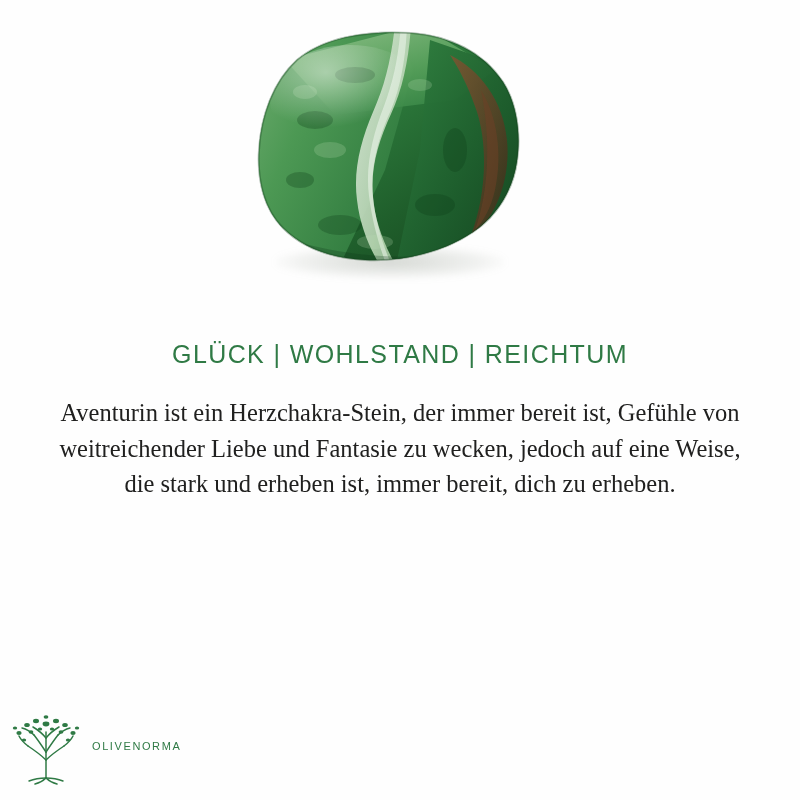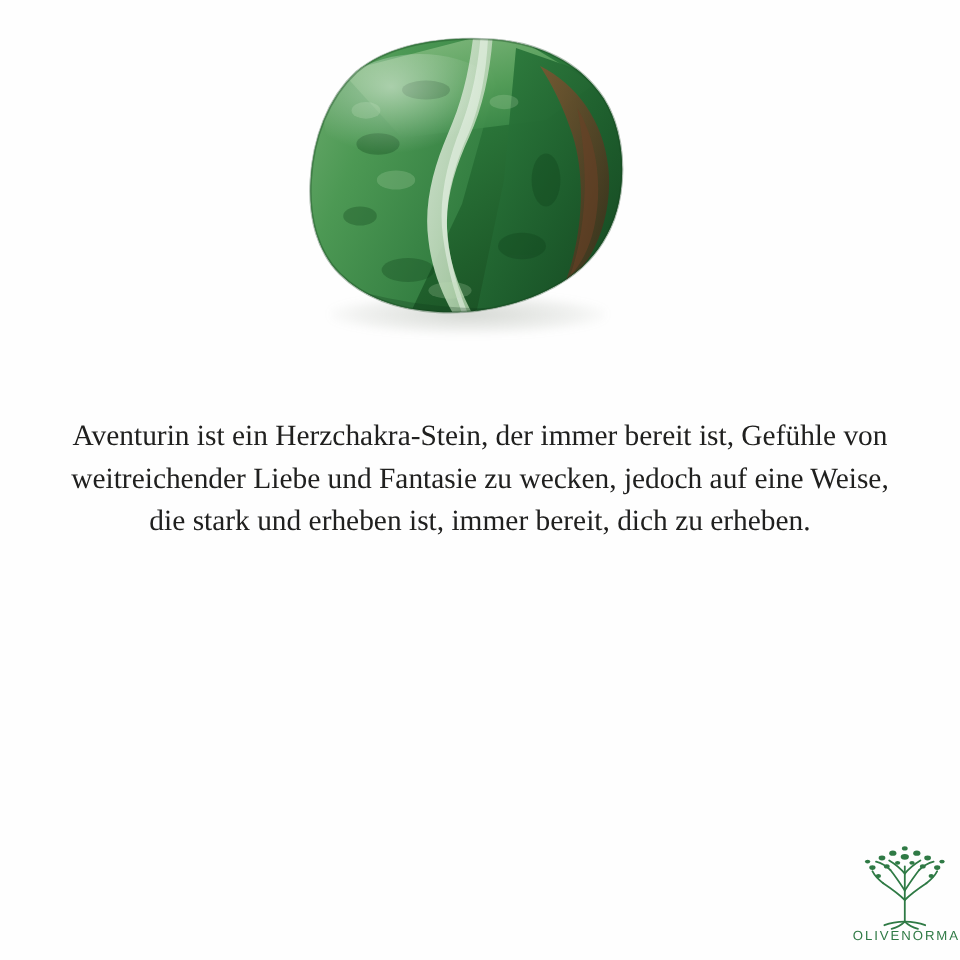--- a/index.html
+++ b/index.html
@@ -84,22 +84,21 @@
     text-align: center;
   }
 
   
   .logo-area {
     position: absolute;
     left: 0;
     bottom: 14px;
     width: 800px;
     display: flex;
-    flex-direction: column;
-    align-items: flex-end;
+    align-items: center;
   }
   .logo-tree {
     width: 92px;
     height: 78px;
   }
   .logo-text {
     font-family: "Liberation Sans", sans-serif;
     font-size: 11px;
     letter-spacing: 1.6px;
     color: #2f7a45;
@@ -203,20 +202,21 @@
         </g>
 
         <path d="M52,30 C78,8 120,0 166,3 C205,6 238,22 258,52 C272,74 276,104 272,131
                  C268,160 252,186 228,202 C200,221 160,232 120,230
                  C86,228 58,218 38,198 C20,180 12,152 14,120
                  C16,86 28,52 52,30 Z" fill="none" stroke="#14411d" stroke-opacity="0.35" stroke-width="2"></path>
       </svg>
     </div>
   </div>
 
+  <div class="subtitle">GLÜCK | WOHLSTAND | REICHTUM</div>
   <div class="description">Aventurin ist ein Herzchakra-Stein, der immer bereit ist, Gefühle von weitreichender Liebe und Fantasie zu wecken, jedoch auf eine Weise, die stark und erheben ist, immer bereit, dich zu erheben.</div>
 
   <div class="logo-area">
     <svg class="logo-tree" viewBox="0 0 92 78">
       <g stroke="#2f7a45" stroke-width="1.5" fill="none" stroke-linecap="round">
 
         <path d="M46,70 L46,44"></path>
         <path d="M46,52 C40,46 34,42 28,38"></path>
         <path d="M46,52 C52,46 58,42 64,38"></path>
         <path d="M46,44 C42,38 38,32 34,27"></path>

